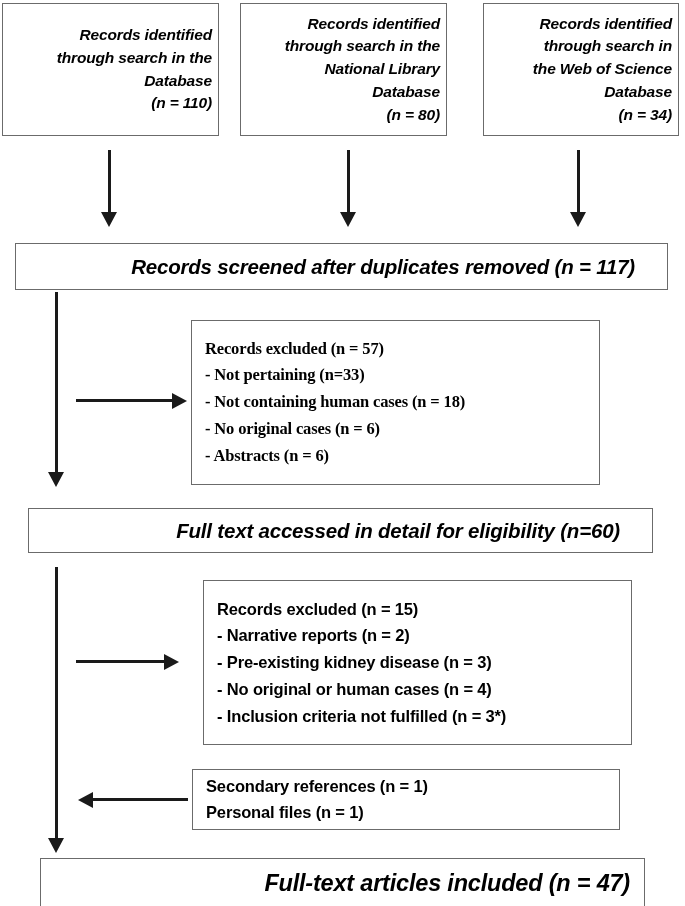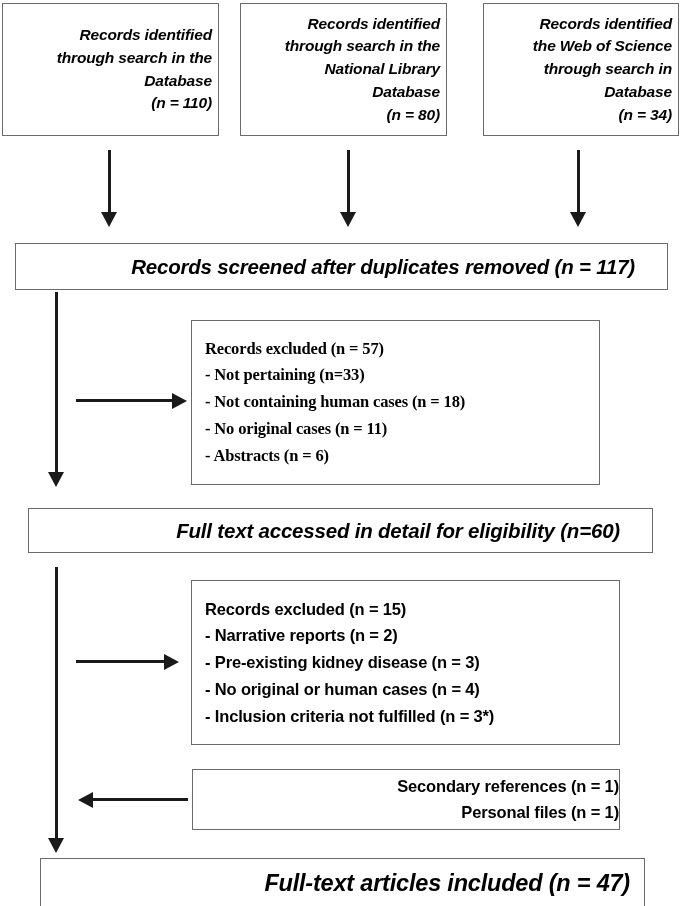--- a/index.html
+++ b/index.html
@@ -74,21 +74,20 @@
     line-height: 1.62;
     letter-spacing: -0.15px;
     padding: 9px 0 9px 13px;
   }
   .refs {
     font-size: 16.5px;
     font-weight: bold;
     line-height: 1.52;
     letter-spacing: -0.15px;
     padding: 7px 0 7px 13px;
-    align-items: flex-end;
   }
 
   
   .vline {
     position: absolute;
     background: #1a1a1a;
     width: 3px;
   }
   .hline {
     position: absolute;
@@ -135,22 +134,22 @@
   <div class="box center src" style="left:240px; top:3px; width:207px; height:133px;">
     <span class="line">Records identified</span>
     <span class="line">through search in the</span>
     <span class="line">National Library</span>
     <span class="line">Database</span>
     <span class="line">(n = 80)</span>
   </div>
 
   <div class="box center src" style="left:483px; top:3px; width:196px; height:133px;">
     <span class="line">Records identified</span>
+    <span class="line">through search in</span>
     <span class="line">the Web of Science</span>
-    <span class="line">through search in</span>
     <span class="line">Database</span>
     <span class="line">(n = 34)</span>
   </div>
 
   <div class="vline" style="left:108px; top:150px; height:63px;"></div>
   <div class="arrow-down" style="left:101px; top:212px;"></div>
 
   <div class="vline" style="left:347px; top:150px; height:63px;"></div>
   <div class="arrow-down" style="left:340px; top:212px;"></div>
 
@@ -164,35 +163,35 @@
   <div class="vline" style="left:55px; top:292px; height:181px;"></div>
   <div class="arrow-down" style="left:48px; top:472px;"></div>
 
   <div class="hline" style="left:76px; top:399px; width:97px;"></div>
   <div class="arrow-right" style="left:172px; top:393px;"></div>
 
   <div class="box left excl" style="left:191px; top:320px; width:409px; height:165px;font-family:Liberation Serif, serif;">
     <span class="line">Records excluded (n = 57)</span>
     <span class="line">- Not pertaining (n=33)</span>
     <span class="line">- Not containing human cases (n = 18)</span>
-    <span class="line">- No original cases (n = 11)</span>
+    <span class="line">- No original cases (n = 6)</span>
     <span class="line">- Abstracts (n = 6)</span>
   </div>
 
   <div class="box center banner" style="left:28px; top:508px; width:625px; height:45px;">
     <span class="line">Full text accessed in detail for eligibility (n=60)</span>
   </div>
 
   <div class="vline" style="left:55px; top:567px; height:272px;"></div>
   <div class="arrow-down" style="left:48px; top:838px;"></div>
 
   <div class="hline" style="left:76px; top:660px; width:89px;"></div>
   <div class="arrow-right" style="left:164px; top:654px;"></div>
 
-  <div class="box left excl" style="left:191px; top:580px; width:429px; height:165px;">
+  <div class="box left excl" style="left:203px; top:580px; width:429px; height:165px;">
     <span class="line">Records excluded (n = 15)</span>
     <span class="line">- Narrative reports (n = 2)</span>
     <span class="line">- Pre-existing kidney disease (n = 3)</span>
     <span class="line">- No original or human cases (n = 4)</span>
     <span class="line">- Inclusion criteria not fulfilled (n = 3*)</span>
   </div>
 
   <div class="box left refs" style="left:192px; top:769px; width:428px; height:61px;">
     <span class="line">Secondary references (n = 1)</span>
     <span class="line">Personal files (n = 1)</span>

